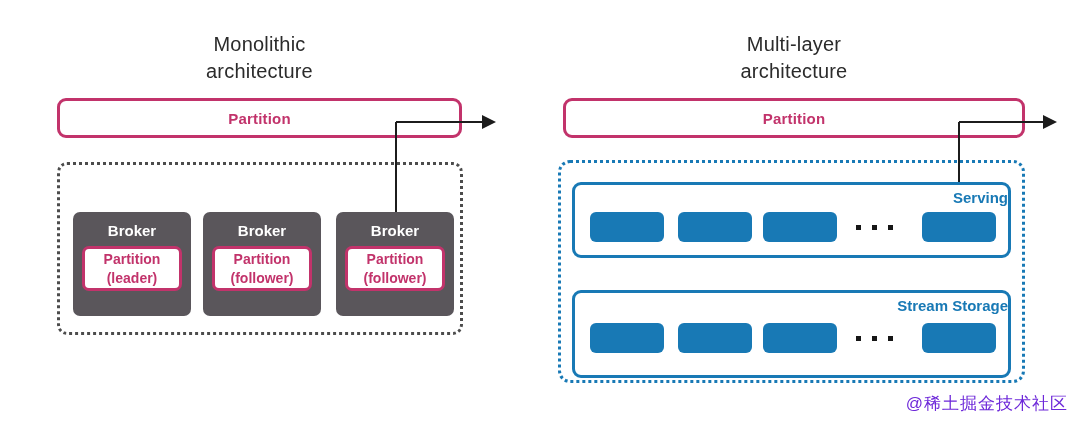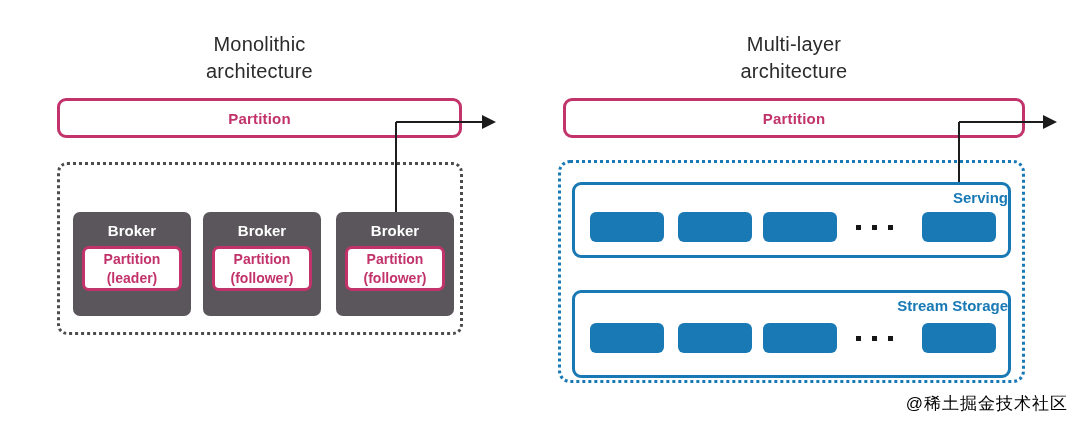--- a/index.html
+++ b/index.html
@@ -71,21 +71,21 @@
   }
   .layer-box.serving .node{top:27px;}
   .layer-box.storage .node{top:30px;}
   .node.n1{left:15px;} .node.n2{left:103px;} .node.n3{left:188px;} .node.n4{left:347px;}
   .ellipsis{position:absolute;left:281px;display:flex;gap:11px;}
   .layer-box.serving .ellipsis{top:40px;}
   .layer-box.storage .ellipsis{top:43px;}
   .ellipsis i{display:block;width:5px;height:5px;background:#161616;}
 
   .watermark{
-    position:absolute;right:12px;bottom:8px;color:#000000;font-size:17px;letter-spacing:1px;
+    position:absolute;right:12px;bottom:8px;color:#6d28d9;font-size:17px;letter-spacing:1px;
   }
 </style>
 </head>
 <body>
 
 <div class="stage">
 
   <div class="panel-title left">
     <div>Monolithic</div>
     <div>architecture</div>

